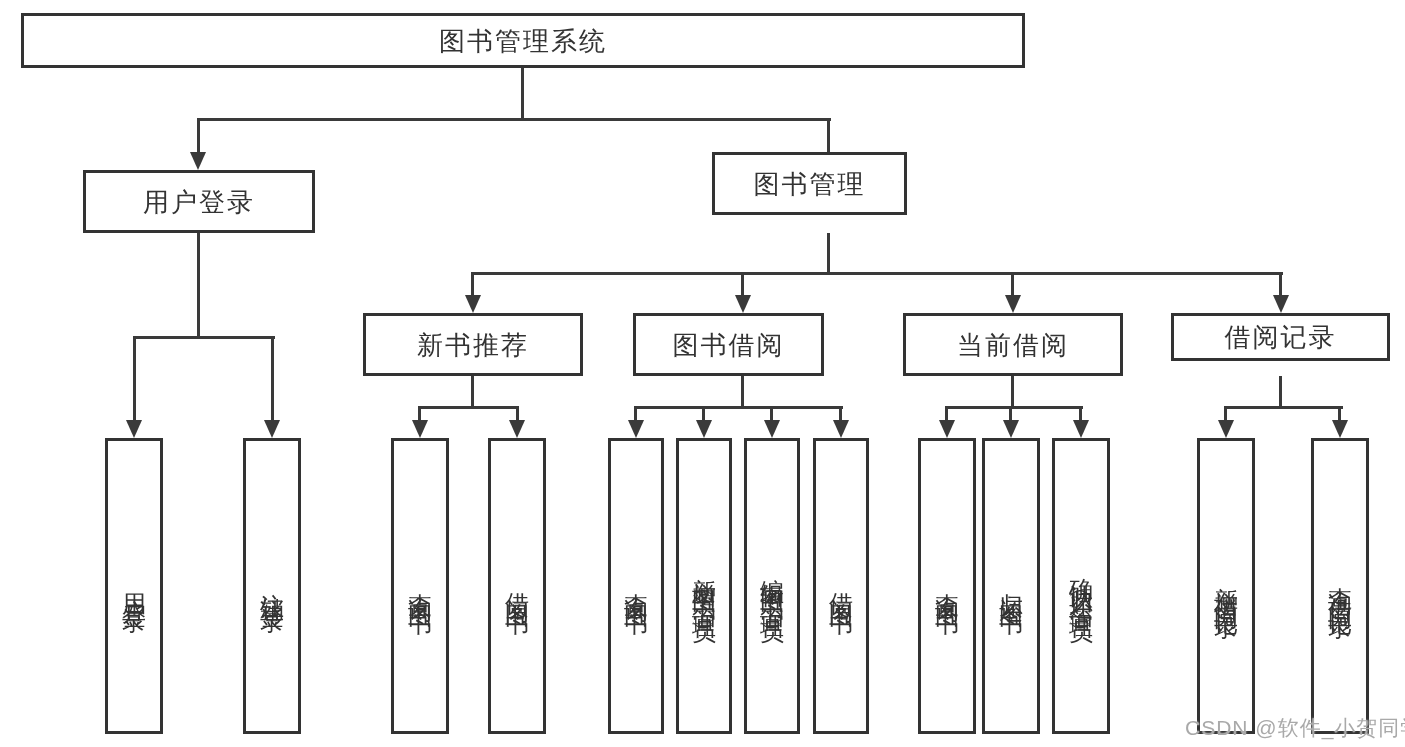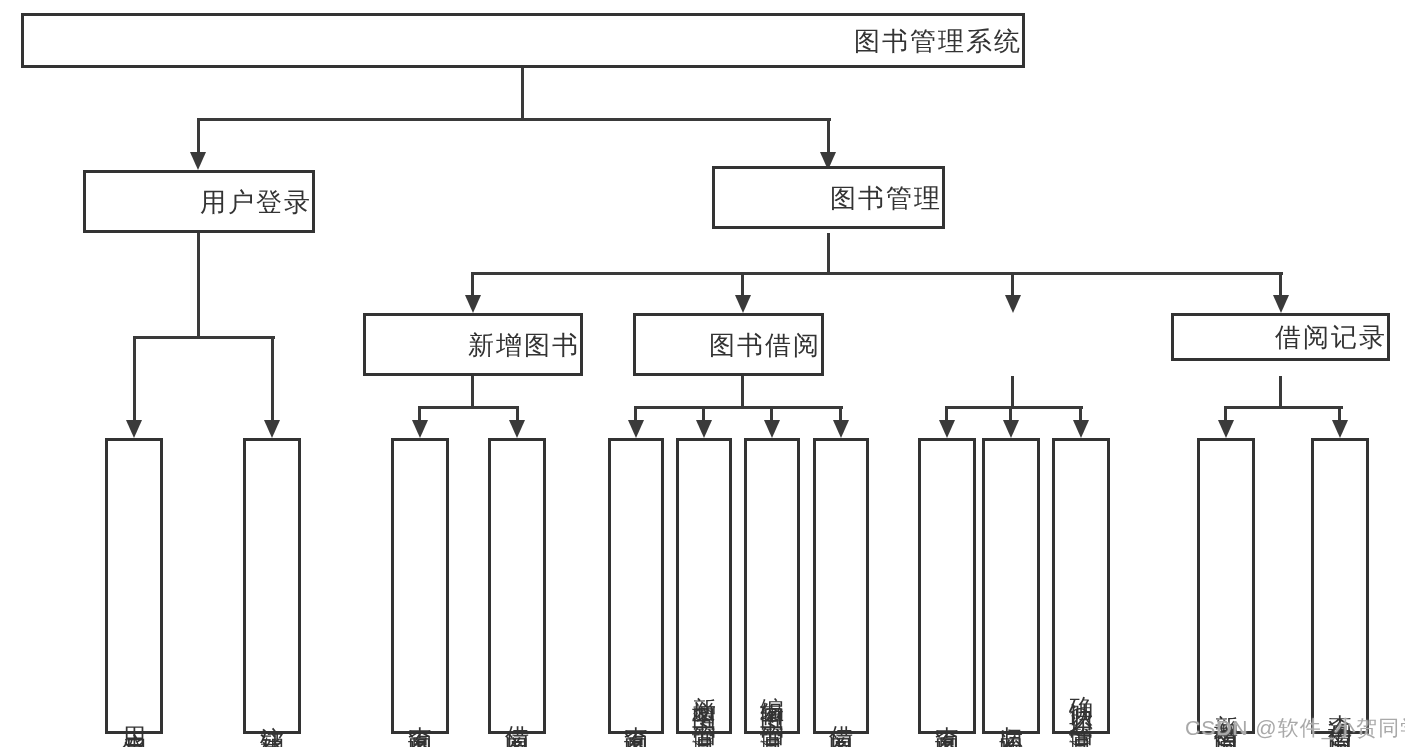--- a/index.html
+++ b/index.html
@@ -3,21 +3,21 @@
 <meta charset="utf-8">
 <style>
   html,body{margin:0;padding:0;background:#fff;}
   .stage{
     position:relative;width:1405px;height:747px;background:#fff;overflow:hidden;
     font-family:"Liberation Sans", sans-serif;
   }
   
   .box{
     position:absolute;background:#fff;border:3px solid #333;box-sizing:border-box;
-    display:flex;align-items:center;justify-content:flex-end;
+    display:flex;align-items:center;justify-content:center;
     color:#333;line-height:1;
   }
   .hbox{font-size:26px;letter-spacing:2px;}
   .vbox{
     font-size:24px;letter-spacing:6px;
     writing-mode:vertical-rl;text-orientation:mixed;
     border-width:3px;
   }
   
   .vline,.hline{position:absolute;background:#3a3a3a;}
@@ -49,21 +49,21 @@
     <div class="hline" style="left:197px;top:118px;width:634px"></div>
     <div class="vline" style="left:197px;top:118px;height:36px"></div>
     <div class="arrow" style="left:190px;top:152px"></div>
     <div class="vline" style="left:827px;top:118px;height:36px"></div>
     <div class="arrow" style="left:820px;top:152px"></div>
   </div>
 
   <div class="box hbox" style="left:83px;top:170px;width:232px;height:63px">
     <span>用户登录</span>
   </div>
-  <div class="box hbox" style="left:712px;top:166px;width:233px;height:63px">
+  <div class="box hbox" style="left:712px;top:152px;width:195px;height:63px">
     <span>图书管理</span>
   </div>
 
   <div>
     <div class="vline" style="left:197px;top:233px;height:106px"></div>
     <div class="hline" style="left:133px;top:336px;width:142px"></div>
     <div class="vline" style="left:133px;top:336px;height:86px"></div>
     <div class="arrow" style="left:126px;top:420px"></div>
     <div class="vline" style="left:271px;top:336px;height:86px"></div>
     <div class="arrow" style="left:264px;top:420px"></div>
@@ -76,24 +76,27 @@
     <div class="arrow" style="left:465px;top:295px"></div>
     <div class="vline" style="left:741px;top:272px;height:25px"></div>
     <div class="arrow" style="left:735px;top:295px"></div>
     <div class="vline" style="left:1011px;top:272px;height:25px"></div>
     <div class="arrow" style="left:1005px;top:295px"></div>
     <div class="vline" style="left:1279px;top:272px;height:25px"></div>
     <div class="arrow" style="left:1273px;top:295px"></div>
   </div>
 
   <div class="box hbox" style="left:363px;top:313px;width:220px;height:63px">
-    <span>新增图书</span>
+    <span>新书推荐</span>
   </div>
   <div class="box hbox" style="left:633px;top:313px;width:191px;height:63px">
     <span>图书借阅</span>
+  </div>
+  <div class="box hbox" style="left:903px;top:313px;width:220px;height:63px">
+    <span>当前借阅</span>
   </div>
   <div class="box hbox" style="left:1171px;top:313px;width:219px;height:48px">
     <span>借阅记录</span>
   </div>
 
   <div>
     <div class="vline" style="left:471px;top:376px;height:33px"></div>
     <div class="hline" style="left:418px;top:406px;width:101px"></div>
     <div class="vline" style="left:418px;top:406px;height:16px"></div>
     <div class="arrow" style="left:412px;top:420px"></div>

